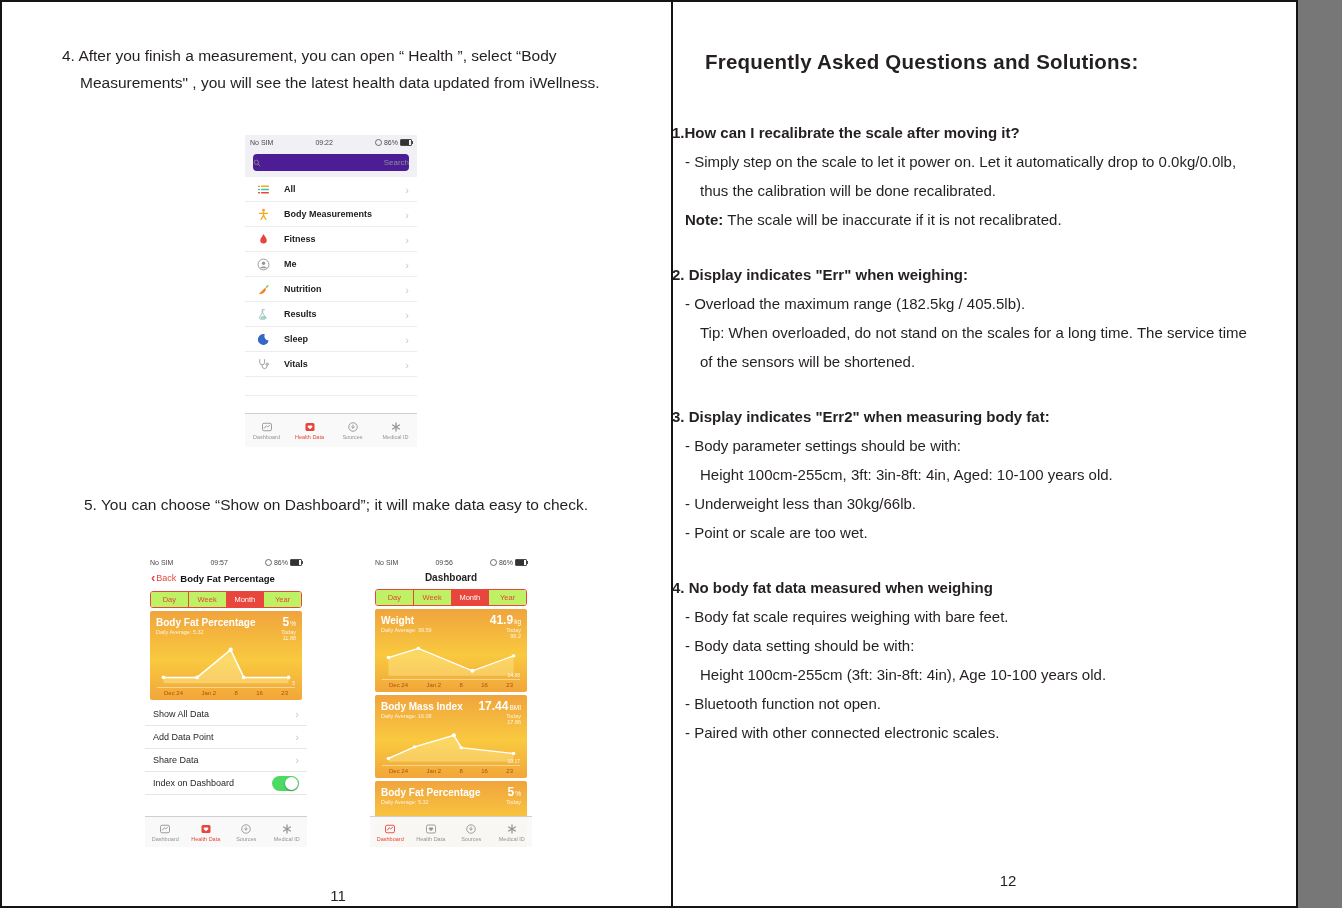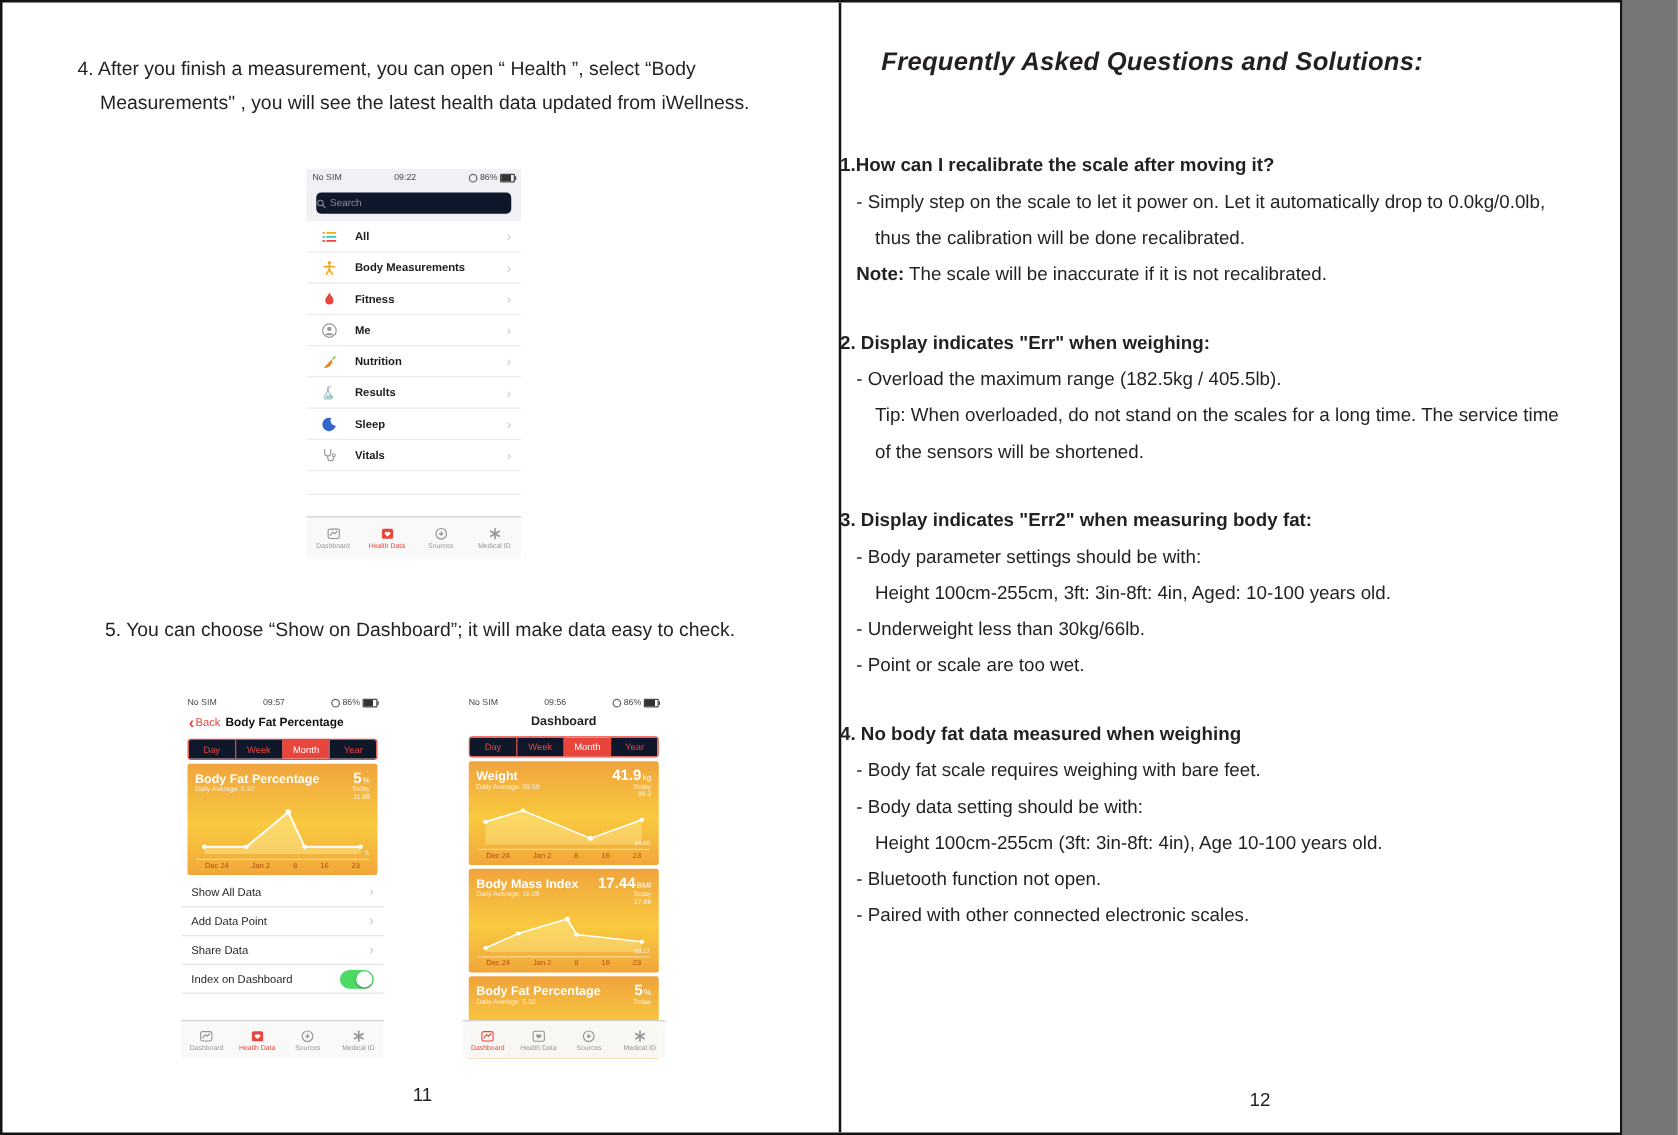--- a/index.html
+++ b/index.html
@@ -5,25 +5,25 @@
   html,body{margin:0;padding:0;background:#777;}
   .sheet{position:relative;width:1298px;height:908px;background:#fff;border:2px solid #141414;
          box-sizing:border-box;font-family:"Liberation Sans",sans-serif;color:#241f20;overflow:hidden;}
   .divider{position:absolute;left:669px;top:0;width:2px;height:100%;background:#141414;}
 
   
   .step4{position:absolute;left:60px;top:40px;font-size:15.5px;line-height:27px;}
   .step4 .l2{padding-left:18px;}
   .step5{position:absolute;left:82px;top:494px;font-size:15.5px;}
   .pagenum{position:absolute;font-size:15px;width:40px;text-align:center;}
-  #pn11{left:316px;top:866px;}
+  #pn11{left:316px;top:885px;}
   #pn12{left:986px;top:870px;}
 
   
-  .rtitle{position:absolute;left:703px;top:36px;font-size:20.5px;font-weight:bold;letter-spacing:.2px;font-style:italic;}
+  .rtitle{position:absolute;left:703px;top:48px;font-size:20.5px;font-weight:bold;letter-spacing:.2px;}
   .faq{position:absolute;left:670px;top:116px;width:628px;font-size:15px;line-height:29px;}
   .faq .qhead{font-weight:bold;margin-top:26px;}
   .faq .qhead.first{margin-top:0;}
   .ind1{padding-left:13px;}
   .ind2{padding-left:28px;}
   .bold{font-weight:bold;}
 
   
   .phone{position:absolute;background:#fff;overflow:hidden;}
   #phone1{left:243px;top:133px;width:172px;height:312px;}
@@ -33,22 +33,22 @@
   .statusbar{display:flex;align-items:center;justify-content:space-between;padding:0 5px;font-size:7px;
              color:#48484a;height:14px;}
   .statustop{background:#f1f1f5;height:15px;}
   .sbr{display:flex;align-items:center;gap:2px;}
   .sb-circ{width:5px;height:5px;border:1px solid #6a6a6a;border-radius:50%;}
   .batt{width:10px;height:5px;border:1px solid #4a4a4a;border-radius:1px;position:relative;
         background:linear-gradient(to right,#333 78%,transparent 78%);}
   .batt::after{content:"";position:absolute;right:-2px;top:1px;width:1px;height:3px;background:#4a4a4a;}
 
   .searchwrap{background:#f1f1f5;padding:4px 8px 6px;}
-  .searchbar{height:17px;background:#0f172a;border-radius:4px;display:flex;align-items:center;
-             justify-content:flex-start;gap:3px;color:#8e8e93;font-size:8px;}
+  .searchbar{height:17px;background:#4c1d95;border-radius:4px;display:flex;align-items:center;
+             justify-content:space-between;gap:18px;color:#8e8e93;font-size:8px;}
 
   .hrow{height:24px;display:flex;align-items:center;padding:0 8px 0 12px;border-bottom:1px solid #ececec;}
   .hrow .icon{width:14px;height:14px;flex:none;display:flex;align-items:center;}
   .hrow .icon svg{width:13px;height:13px;}
   .hrow .lbl{margin-left:13px;font-size:9px;font-weight:bold;color:#1c1c1e;flex:1;}
   .chev::after{content:"\203A";color:#c7c7cc;font-size:11px;line-height:1;}
   .sepline{height:1px;background:#ececec;margin-top:18px;}
 
   .tabbar{position:absolute;left:0;right:0;bottom:0;height:33px;background:rgba(249,249,249,.97);
           border-top:1px solid #cfcfd2;display:flex;}
@@ -59,21 +59,21 @@
   .ticon{width:12px;height:12px;}
 
   .navbar{height:19px;display:flex;align-items:center;padding:0 6px;gap:4px;}
   .back{color:#e8453c;font-size:9px;display:flex;align-items:center;gap:1px;}
   .bchev{font-size:13px;line-height:.8;font-weight:bold;}
   .navtitle{font-weight:bold;font-size:9.5px;color:#111;}
   .dashtitle{height:17px;display:flex;align-items:center;justify-content:center;font-size:10px;font-weight:bold;}
 
   .seg{display:flex;margin:3px 5px;height:15px;border:1px solid #e8453c;border-radius:3px;overflow:hidden;}
   .seg .s{flex:1;display:flex;align-items:center;justify-content:center;font-size:7.5px;color:#e8453c;
-          border-left:1px solid #e8453c;background:#0f172a;}
+          border-left:1px solid #e8453c;background:#bef264;}
   .seg .s:first-child{border-left:none;}
   .seg .s.on{background:#e8453c;color:#fff;}
 
   .card{margin:3px 5px;border-radius:2px;color:#fff;padding:4px 6px 2px;position:relative;
         background:linear-gradient(180deg,#f0a43d 0%,#f9c93f 55%,#f1a63a 100%);}
   .card .trow{display:flex;align-items:baseline;}
   .card .ctitle{flex:1;font-size:10px;font-weight:bold;}
   .card .cval{font-size:12px;font-weight:bold;}
   .card .cunit{font-size:6.5px;font-weight:normal;margin-left:1px;}
   .card .srow{display:flex;font-size:5.5px;color:rgba(255,255,255,.82);}

